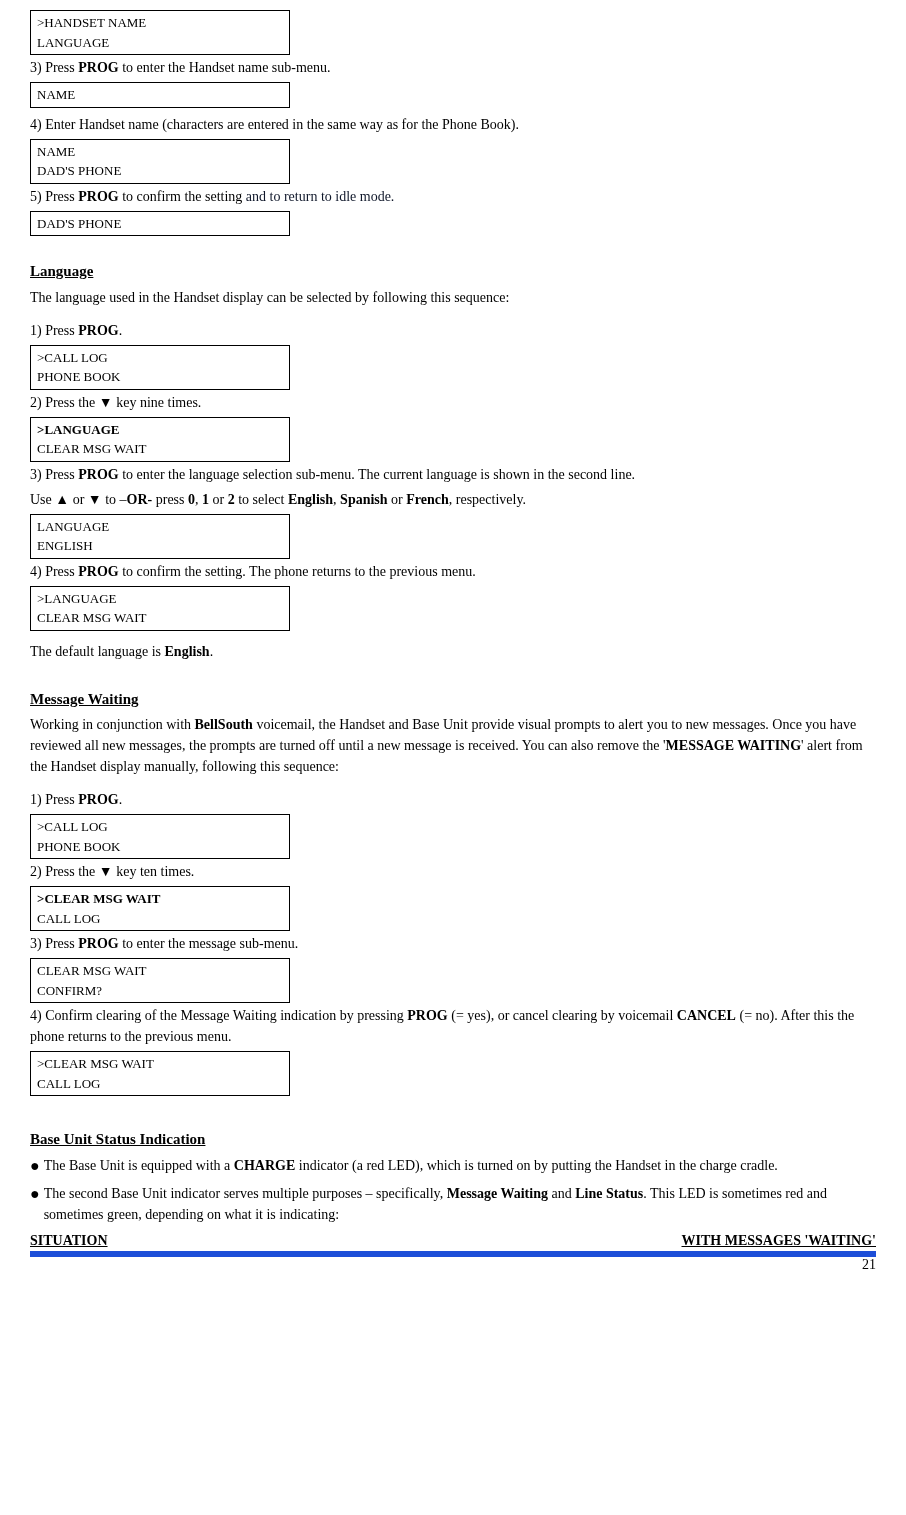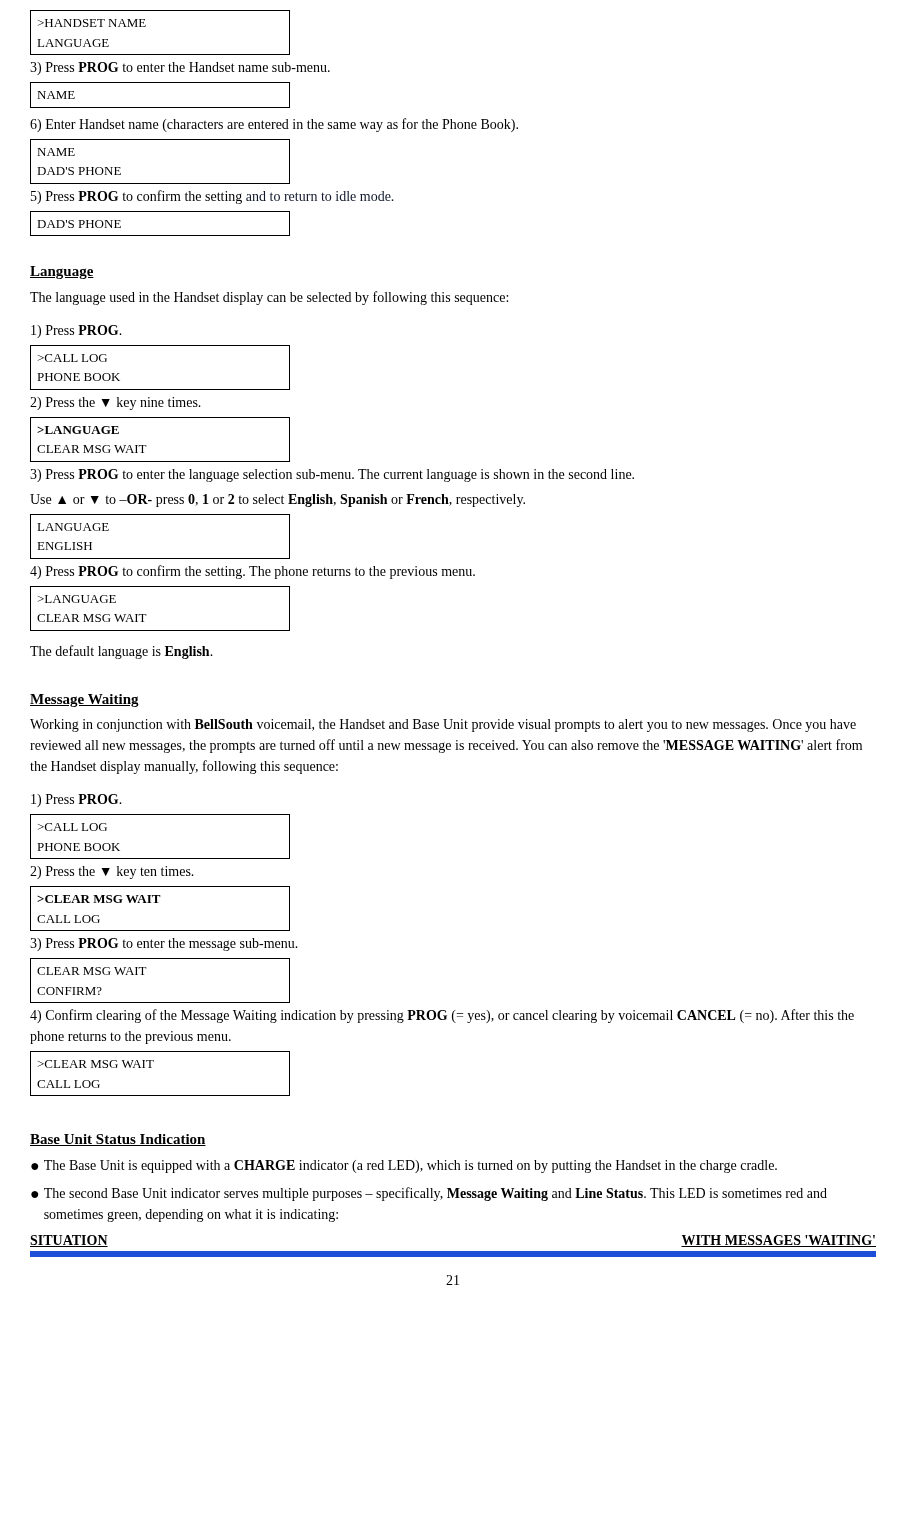--- a/index.html
+++ b/index.html
@@ -50,22 +50,21 @@
     .situation-col {
       flex: 1;
       font-size: 14px;
       font-weight: bold;
       text-decoration: underline;
       padding-bottom: 2px;
     }
     .situation-col.mid { text-align: center; }
     .situation-col.right { text-align: right; }
     .page-number {
-      text-align: center;
-      margin-top: 16px;
+      text-align: right;
       font-size: 14px;
     }
     .spacer { height: 8px; }
     .small-spacer { height: 4px; }
   </style>
 </head>
 <body>
 
 <div>
   <div class="lcd-box wide">
@@ -73,21 +72,21 @@
     <span> LANGUAGE</span>
   </div>
   <p>
     <span>3) Press </span><span class="bold">PROG</span><span> to enter the Handset name sub-menu.</span>
   </p>
   <div class="lcd-box wide">
     <span>NAME</span><br>
     <span></span>
   </div>
   <div class="small-spacer"></div>
-  <p>6) Enter Handset name (characters are entered in the same way as for the Phone Book).</p>
+  <p>4) Enter Handset name (characters are entered in the same way as for the Phone Book).</p>
   <div class="lcd-box wide">
     <span>NAME</span><br>
     <span>DAD'S PHONE</span>
   </div>
   <p>
     <span>5) Press </span><span class="bold">PROG</span><span> to confirm the setting </span><span class="orange">and to return to idle mode.</span>
   </p>
   <div class="lcd-box wide">
     <span>DAD'S PHONE</span><br>
     <span></span>

